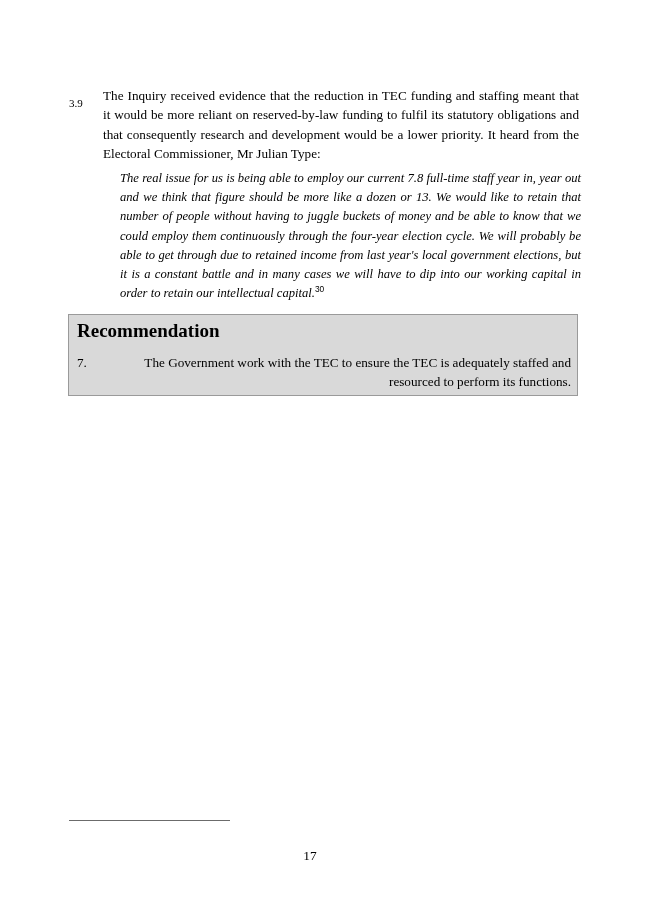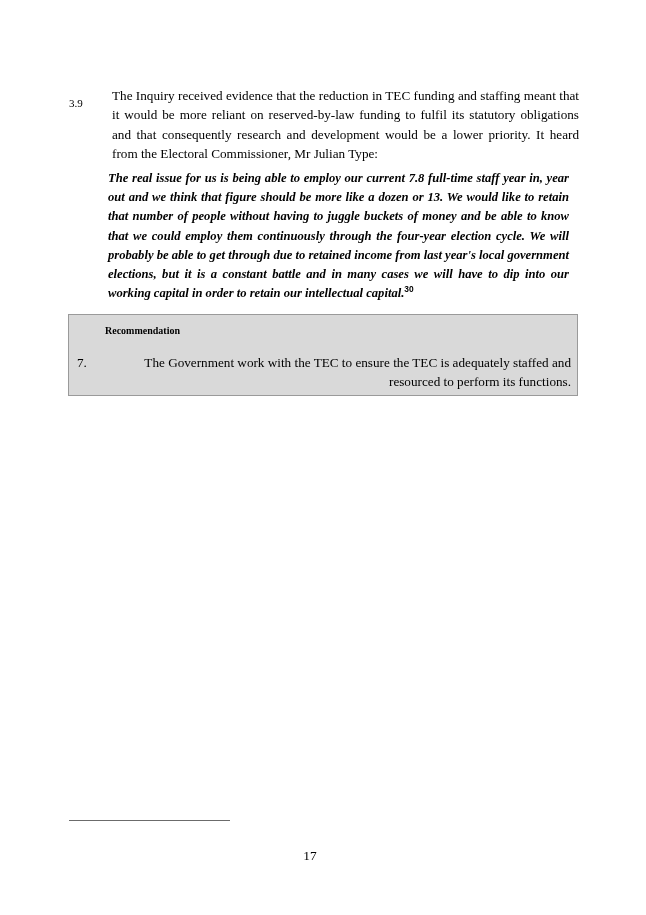--- a/index.html
+++ b/index.html
@@ -34,40 +34,39 @@
   .para-num {
     position: absolute;
     left: 0;
     top: 8px;
     width: 42px;
     font-size: 11px;
     line-height: 19.4px;
     font-family: Liberation Serif, serif;
   }
   .para-body {
-    margin-left: 43px;
+    margin-left: 34px;
     font-size: 13.2px;
     line-height: 19.4px;
     text-align: justify;
     text-justify: inter-word;
     hyphens: none;
   }
 
   
   .quote {
     position: absolute;
-    left: 108px;
+    left: 120px;
     top: 169px;
     width: 461px;
     font-size: 12.6px;
     line-height: 19.2px;
     font-style: italic;
     text-align: justify;
     text-justify: inter-word;
-    font-weight: bold;
   }
   .quote sup {
     font-size: 8.4px;
     font-style: normal;
     font-family: "Liberation Sans", sans-serif;
     vertical-align: super;
     line-height: 0;
   }
 
   
@@ -78,24 +77,23 @@
     width: 510px;
     height: 82px;
     background: #d9d9d9;
     border: 1px solid #9a9a9a;
     box-sizing: border-box;
   }
   .rec-title {
     position: absolute;
     left: 8px;
     top: 7px;
-    font-size: 10px;
+    font-size: 19px;
     font-weight: bold;
     line-height: 17px;
-    margin-left: 28px;
   }
   .rec-item {
     position: absolute;
     left: 8px;
     top: 38px;
     width: 494px;
   }
   .rec-num {
     position: absolute;
     left: 0;

